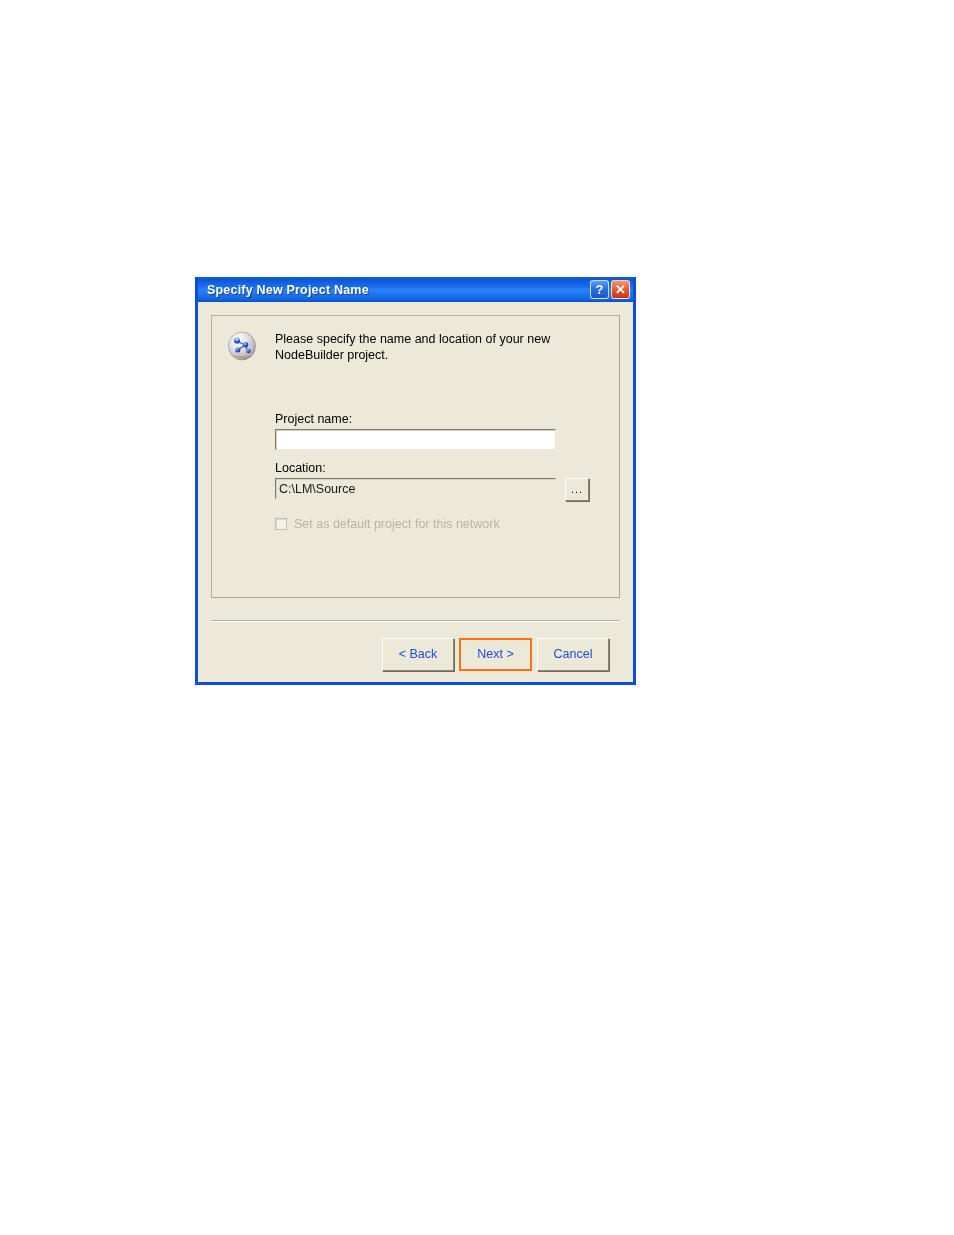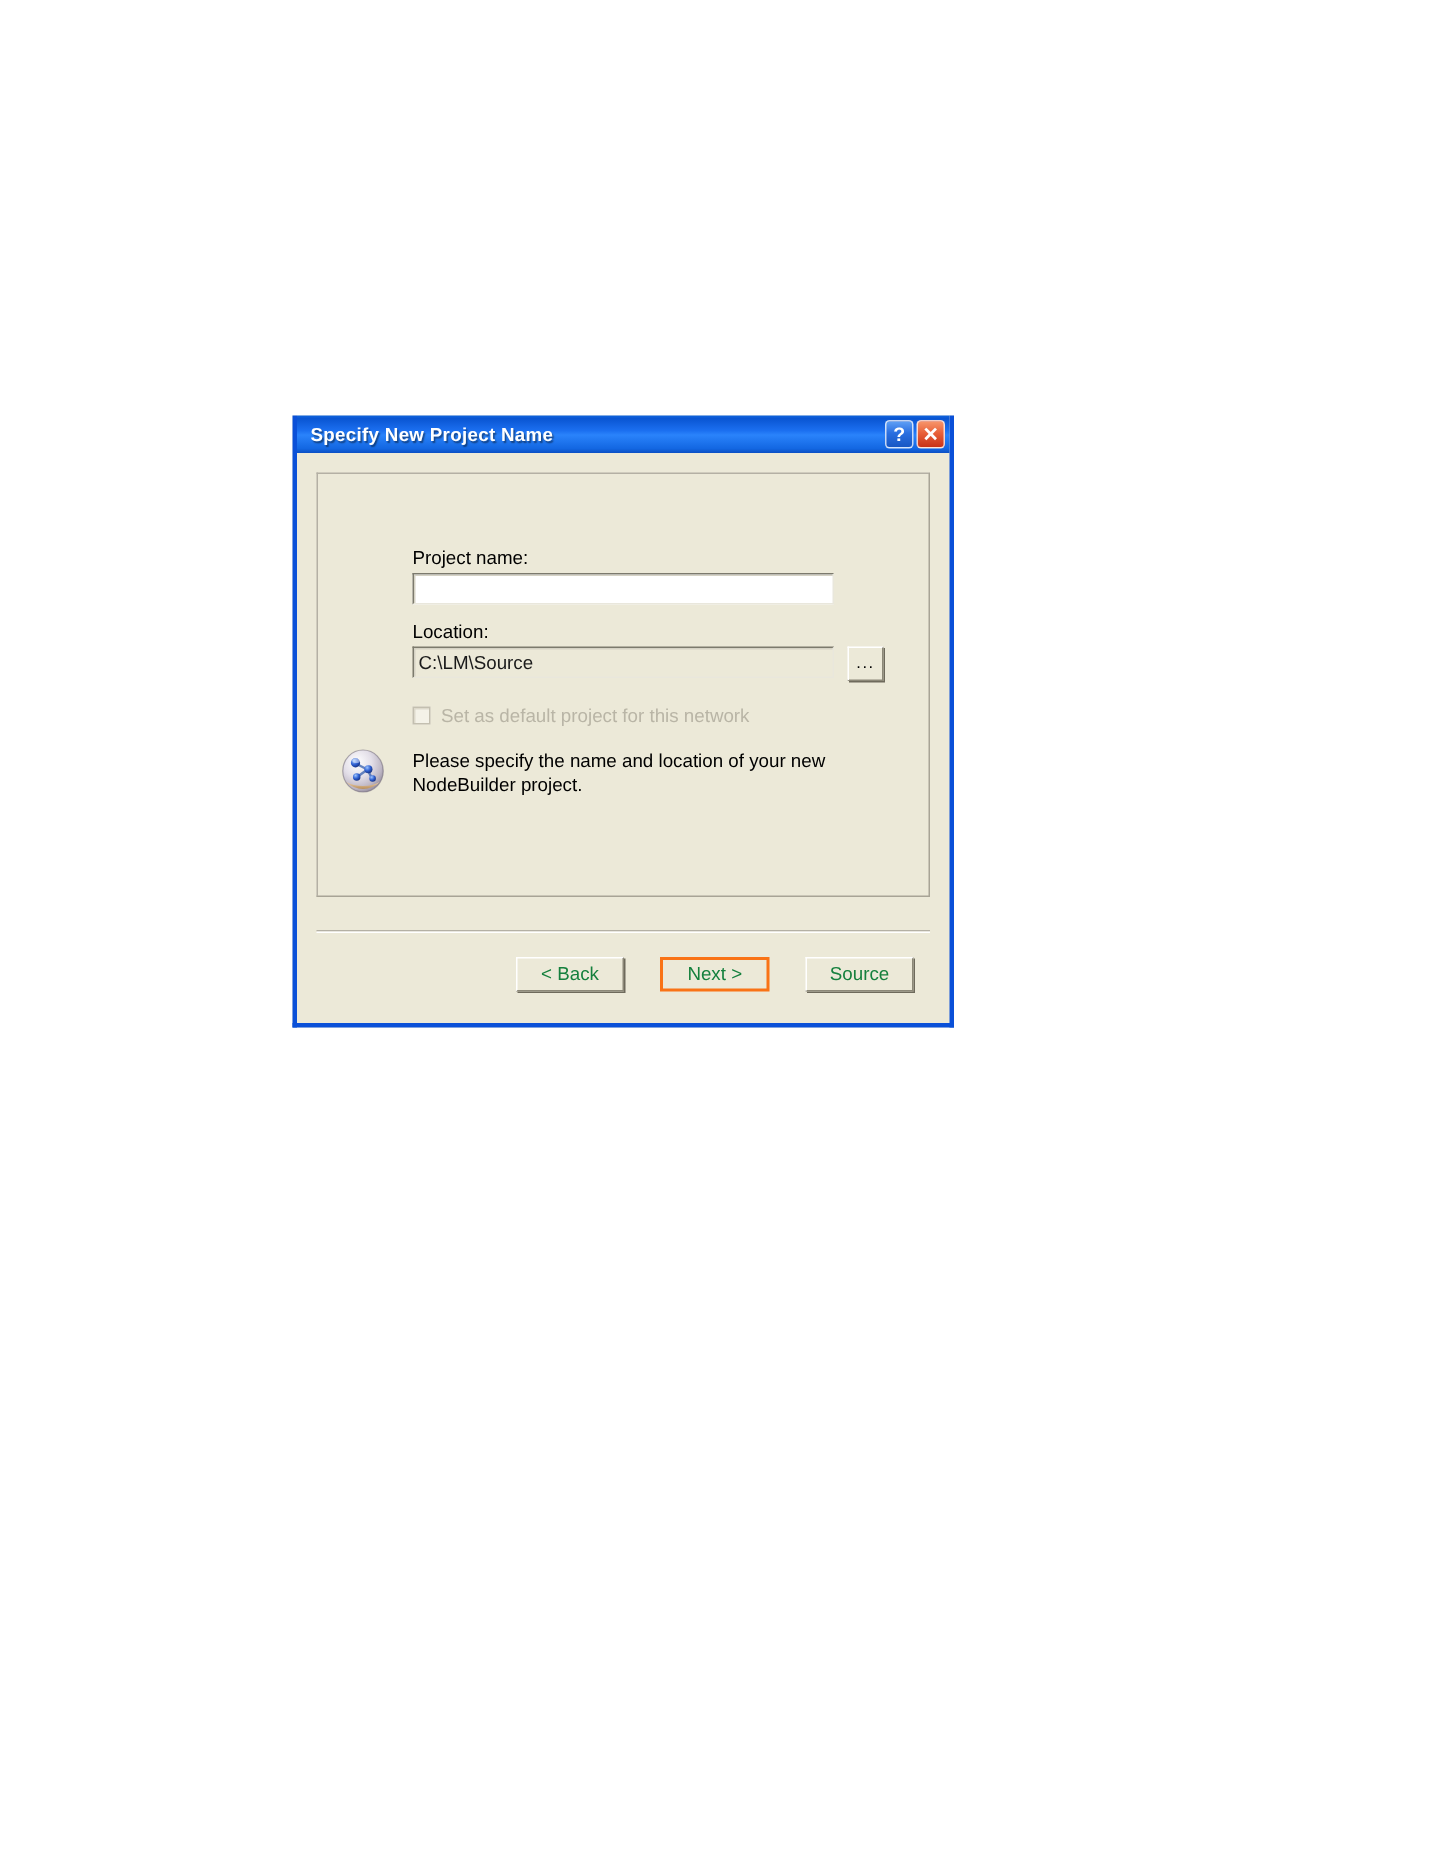--- a/index.html
+++ b/index.html
@@ -204,33 +204,33 @@
     border-bottom: 1px solid #ffffff;
     margin-top: 11px;
   }
   #button-row {
     display: flex;
     justify-content: flex-end;
     margin-top: 16px;
     padding-right: 11px;
   }
   .dlg-btn {
-    height: 23px;
+    height: 33px;
     min-width: 72px;
     background: #ece9d8;
     font-family: "Liberation Sans", sans-serif;
     font-size: 12.5px;
-    color: #15803d;
+    color: #1d4ed8;
     border: 1px solid;
     border-color: #ffffff #8c8878 #8c8878 #ffffff;
     box-shadow: 1px 1px 0 #6e6a5c;
     box-sizing: border-box;
     padding: 0 6px;
     line-height: 19px;
-    margin-left: 24px;
+    margin-left: 5px;
   }
   .dlg-btn.default-btn {
     border: 2px solid #f97316;
     box-shadow: none;
     min-width: 73px;
     line-height: 17px;
   }
 </style>
 </head>
 <body>
@@ -239,38 +239,20 @@
 
   <div id="titlebar">
     <span id="titlebar-text">Specify New Project Name</span>
     <div class="tb-btn" id="help-btn">?</div>
     <div class="tb-btn" id="close-btn">✕</div>
   </div>
 
   <div id="client">
 
     <div id="group-panel">
-
-      <div id="fields">
-
-        <div class="field-label">Project name:</div>
-        <input class="text-input" id="project-name-input" type="text" value="" style="">
-
-        <div class="field-label" id="location-label">Location:</div>
-        <div id="location-row">
-          <input class="text-input" id="location-input" type="text" readonly="" value="C:\LM\Source" style="">
-          <button id="browse-btn">...</button>
-        </div>
-
-        <div id="checkbox-row">
-          <span id="default-project-checkbox"></span>
-          <span id="checkbox-label">Set as default project for this network</span>
-        </div>
-
-      </div>
 
       <div id="intro-row">
         <svg id="app-icon" viewBox="0 0 32 32">
           <defs>
             <radialGradient id="sph" cx="36%" cy="30%" r="78%">
               <stop offset="0%" stop-color="#ffffff"></stop>
               <stop offset="45%" stop-color="#e3dfe8"></stop>
               <stop offset="78%" stop-color="#bdb6c4"></stop>
               <stop offset="100%" stop-color="#8c8494"></stop>
             </radialGradient>
@@ -290,25 +272,43 @@
           <circle cx="11" cy="10.5" r="3.1" fill="url(#bead)"></circle>
           <circle cx="19.6" cy="14.8" r="2.7" fill="url(#bead)"></circle>
           <circle cx="11.8" cy="20" r="2.5" fill="url(#bead)"></circle>
           <circle cx="22.4" cy="21" r="2.2" fill="url(#bead)"></circle>
           <ellipse cx="11.5" cy="9" rx="2.6" ry="1.7" fill="#ffffff" opacity="0.45"></ellipse>
           <ellipse cx="16" cy="16" rx="13.5" ry="14" fill="none" stroke="#6f6878" stroke-width="0.8" opacity="0.55"></ellipse>
         </svg>
         <div id="intro-text">Please specify the name and location of your new
 NodeBuilder project.</div>
       </div>
+
+      <div id="fields">
+
+        <div class="field-label">Project name:</div>
+        <input class="text-input" id="project-name-input" type="text" value="" style="">
+
+        <div class="field-label" id="location-label">Location:</div>
+        <div id="location-row">
+          <input class="text-input" id="location-input" type="text" readonly="" value="C:\LM\Source" style="">
+          <button id="browse-btn">...</button>
+        </div>
+
+        <div id="checkbox-row">
+          <span id="default-project-checkbox"></span>
+          <span id="checkbox-label">Set as default project for this network</span>
+        </div>
+
+      </div>
     </div>
 
     <div id="footer">
       <div id="footer-separator"></div>
       <div id="button-row">
         <button class="dlg-btn">&lt; Back</button>
         <button class="dlg-btn default-btn">Next &gt;</button>
-        <button class="dlg-btn">Source</button>
+        <button class="dlg-btn">Cancel</button>
       </div>
     </div>
 
   </div>
 </div>
 
 </body></html>

